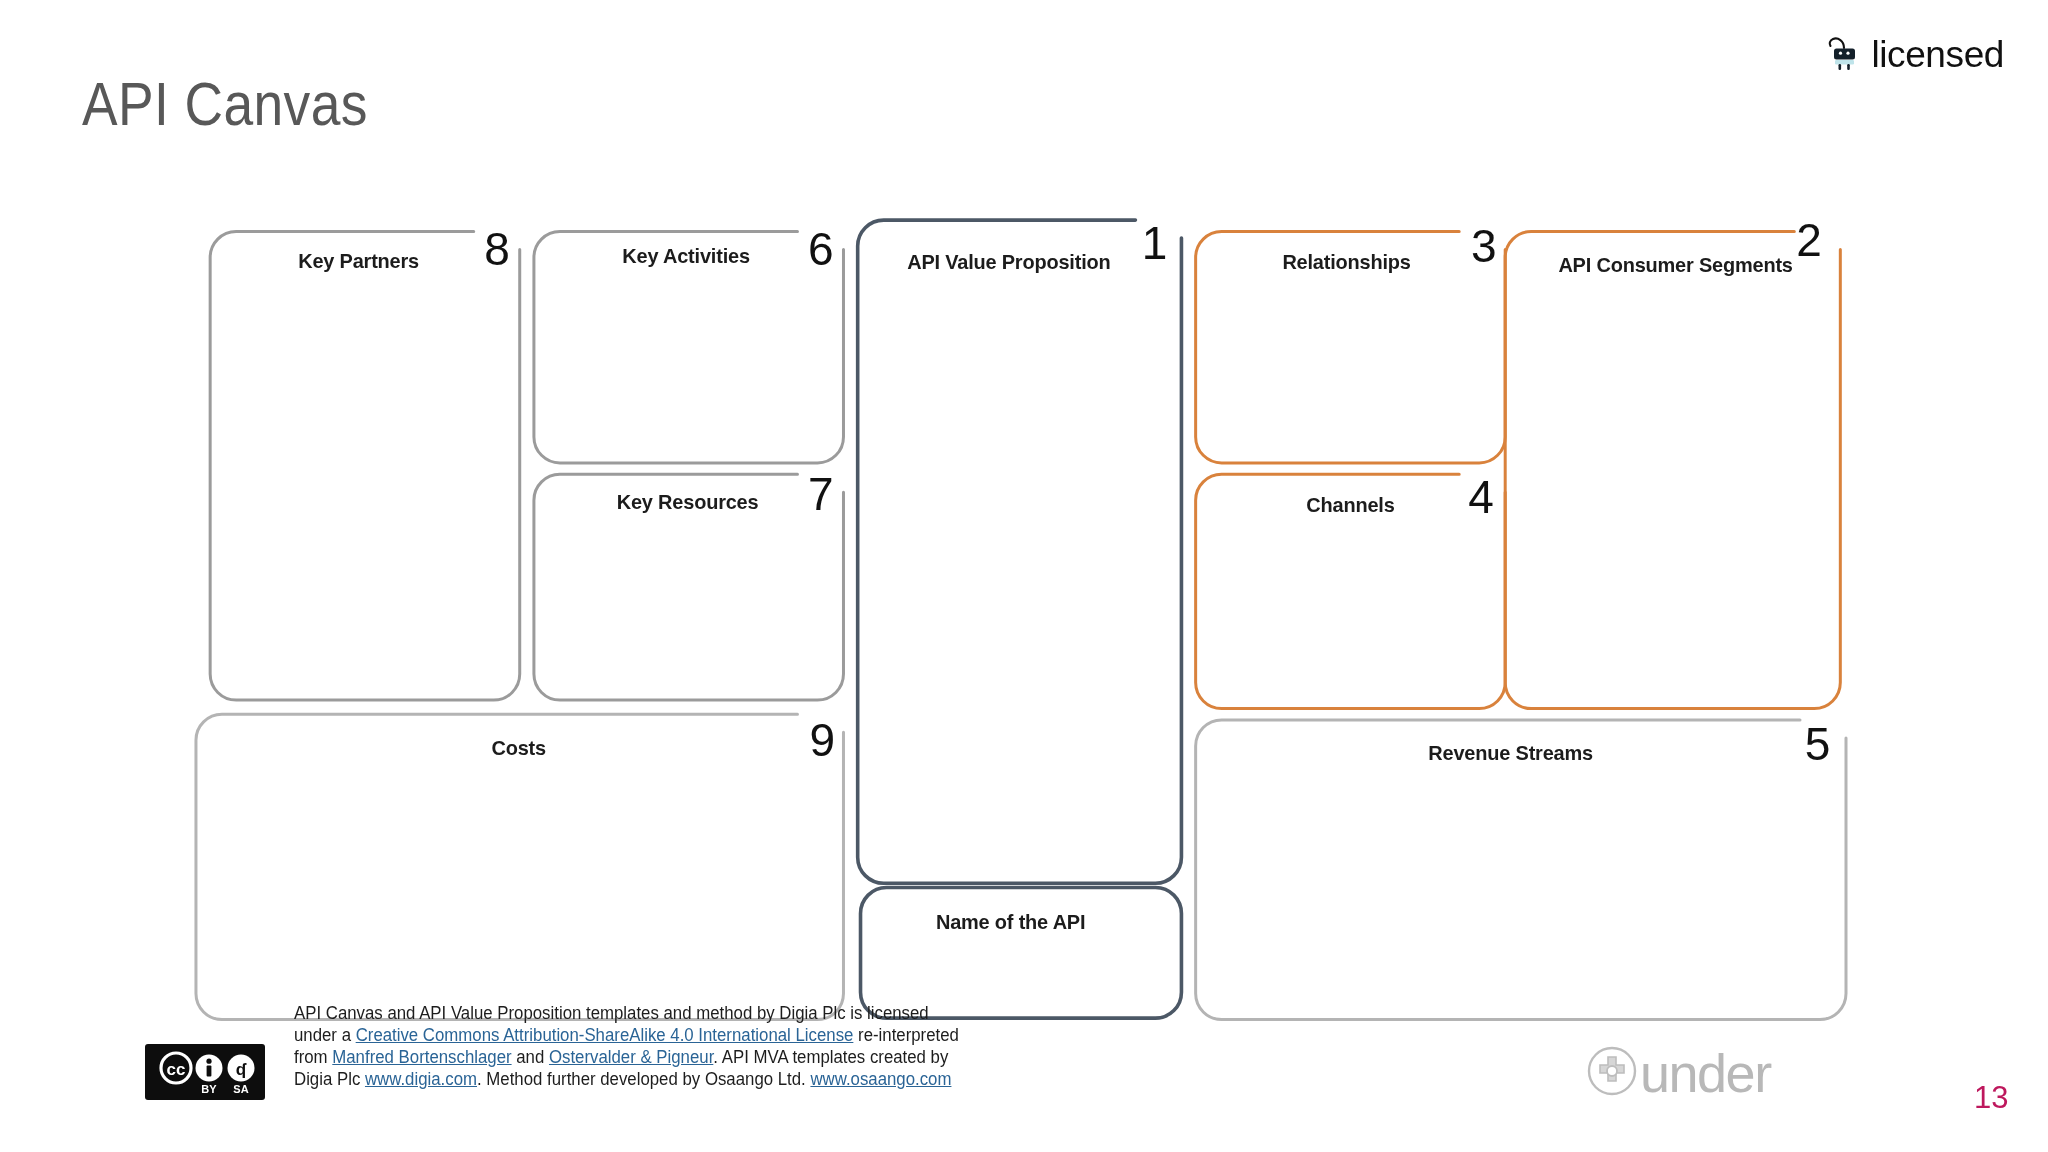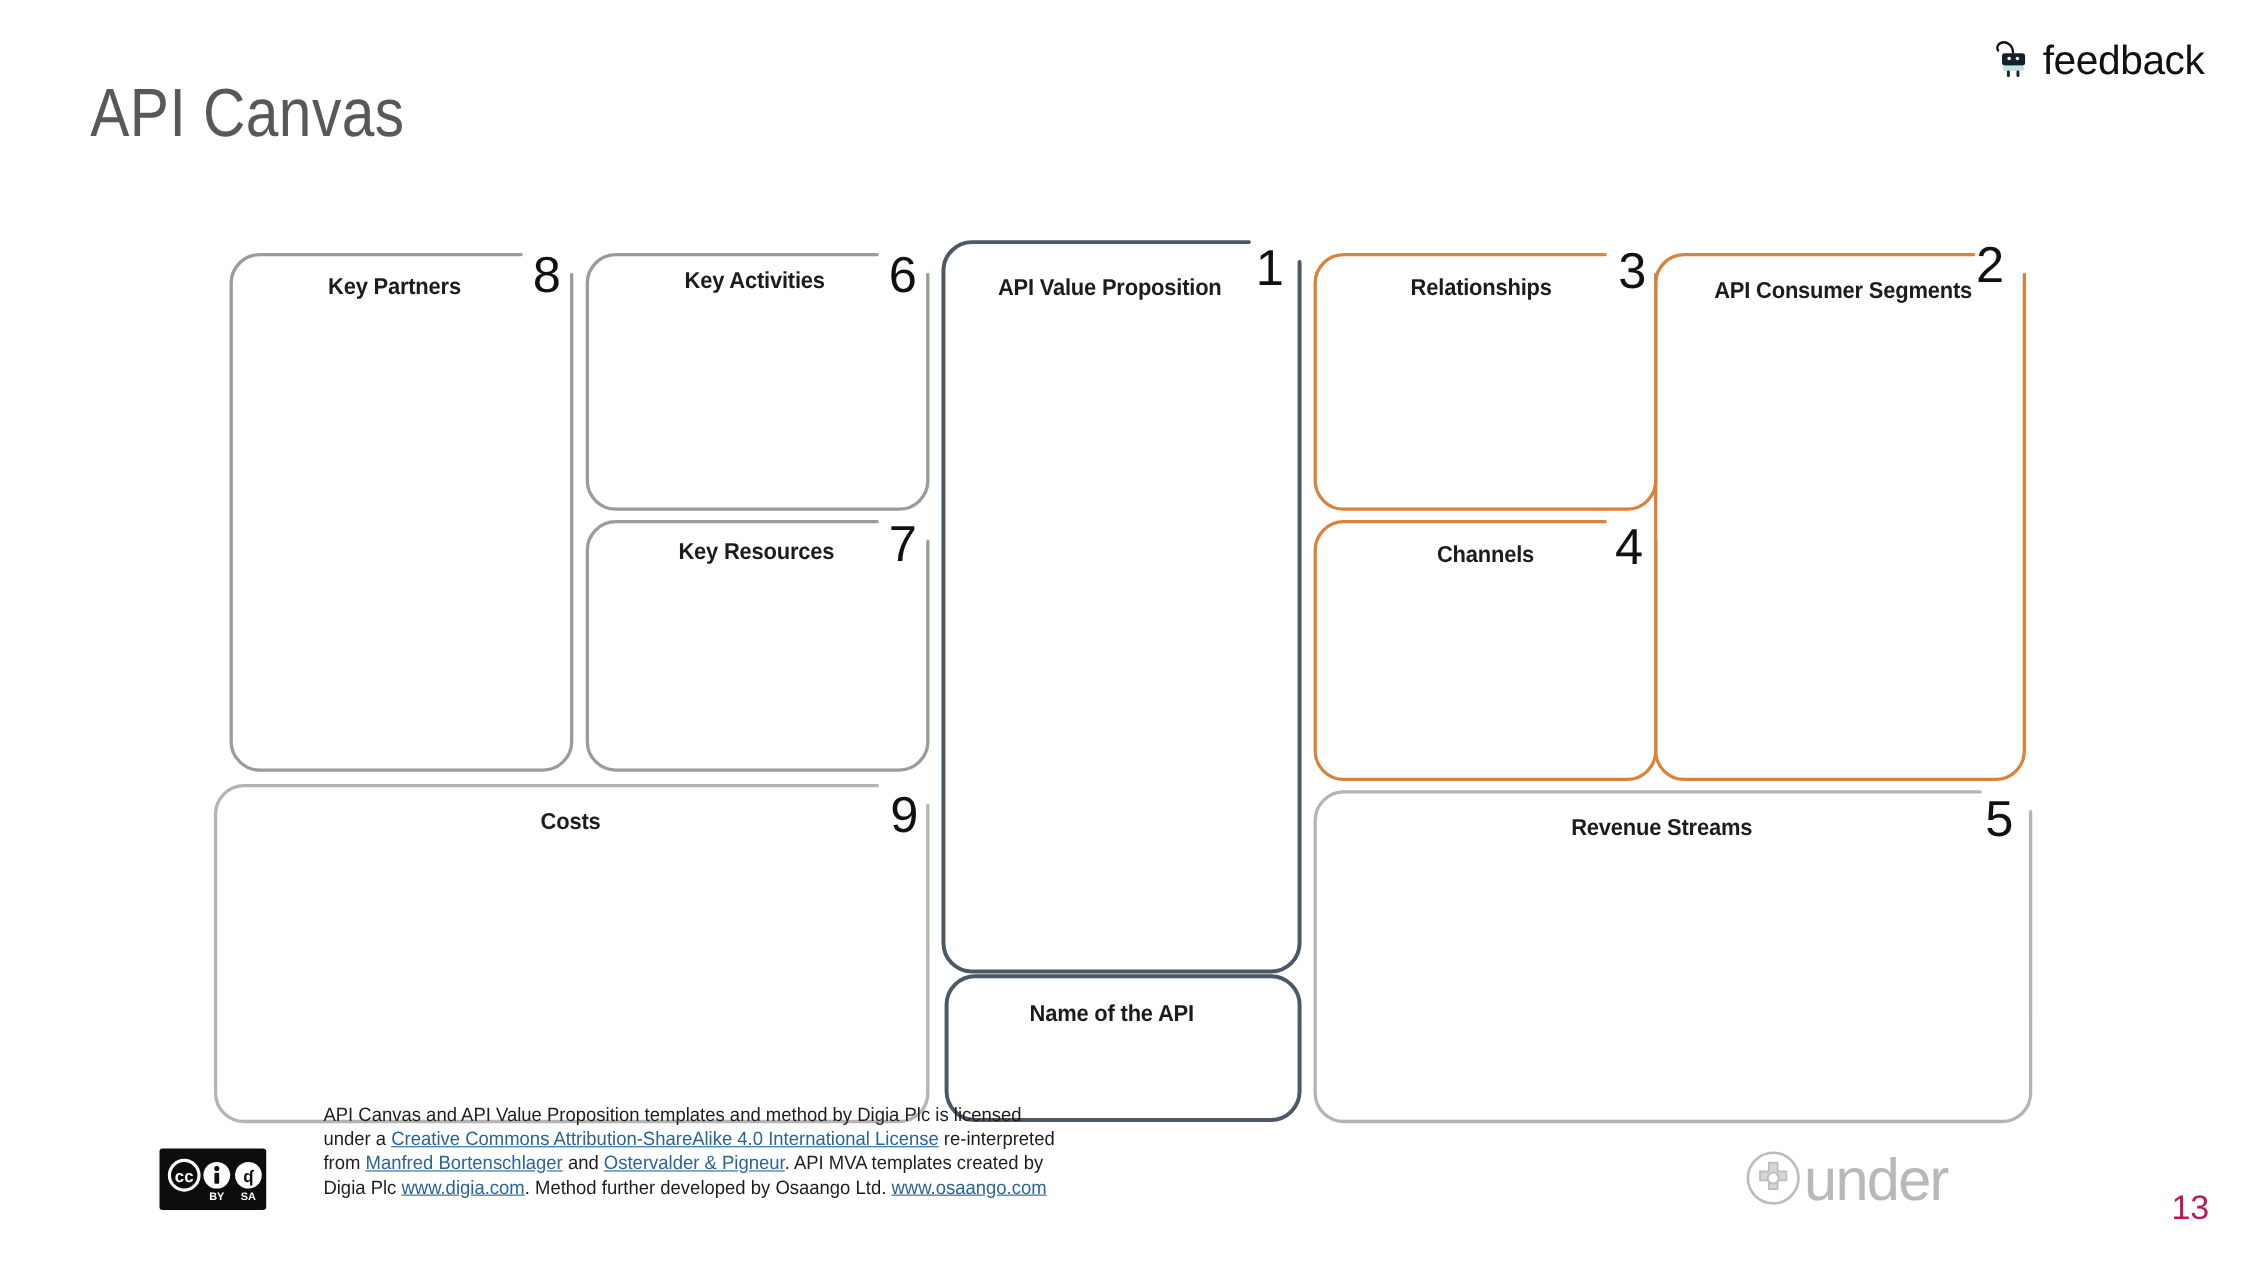--- a/index.html
+++ b/index.html
@@ -76,21 +76,21 @@
     line-height: 1;
   }
 
   
   #footer { position: absolute; left: 0; top: 0; width: 2048px; height: 1152px; }
 
   #cc-badge {
     position: absolute;
     left: 145px;
     top: 1044px;
-    width: 97px;
+    width: 120px;
     height: 56px;
     background: #0d0d0d;
     border-radius: 3px;
     display: flex;
     align-items: center;
     justify-content: center;
   }
 
   #license-text {
     position: absolute;
@@ -167,21 +167,21 @@
       <path d="M17 13 C17 6, 11 2, 6 4 C2.5 5.5, 2 9, 3.5 11" fill="none" stroke="#111111" stroke-width="2.1" stroke-linecap="round"></path>
       <rect x="8" y="25" width="19" height="4.5" rx="1.2" fill="#bfe4ea"></rect>
       <path d="M9.5 13.5 h16 a2.5 2.5 0 0 1 2.5 2.5 v6 a2.5 2.5 0 0 1 -2.5 2.5 h-16
                a2.5 2.5 0 0 1 -2.5 -2.5 v-6 a2.5 2.5 0 0 1 2.5 -2.5 z" fill="#14202a"></path>
       <circle cx="13.5" cy="18.2" r="1.6" fill="#ffffff"></circle>
       <circle cx="21" cy="18.2" r="1.6" fill="#ffffff"></circle>
       <rect x="11.5" y="29" width="2.6" height="6" rx="1.2" fill="#14202a"></rect>
       <rect x="20.2" y="29" width="2.6" height="6" rx="1.2" fill="#14202a"></rect>
     </svg>
   </span>
-  <span class="brand-text">feedback</span>
+  <span class="brand-text">licensed</span>
 </div>
 
 <div id="canvas-area">
   <svg id="canvas-svg" width="2048" height="1152" viewBox="0 0 2048 1152">
       <path d="M 473.72 231.45999999999998 L 236.16 231.45999999999998 A 26 26 0 0 0 210.16 257.46 L 210.16 674.06 A 26 26 0 0 0 236.16 700.06 L 493.72 700.06 A 26 26 0 0 0 519.72 674.06 L 519.72 249.45999999999998" fill="none" stroke="#9b9b9b" stroke-width="3" stroke-linecap="round"></path>
       <path d="M 797.48 231.45999999999998 L 559.92 231.45999999999998 A 26 26 0 0 0 533.92 257.46 L 533.92 436.91999999999996 A 26 26 0 0 0 559.92 462.91999999999996 L 817.48 462.91999999999996 A 26 26 0 0 0 843.48 436.91999999999996 L 843.48 249.45999999999998" fill="none" stroke="#9b9b9b" stroke-width="3" stroke-linecap="round"></path>
       <path d="M 797.48 474.28 L 559.92 474.28 A 26 26 0 0 0 533.92 500.28 L 533.92 674.06 A 26 26 0 0 0 559.92 700.06 L 817.48 700.06 A 26 26 0 0 0 843.48 674.06 L 843.48 492.28" fill="none" stroke="#9b9b9b" stroke-width="3" stroke-linecap="round"></path>
       <path d="M 1135.44 220.1 L 883.68 220.1 A 26 26 0 0 0 857.68 246.1 L 857.68 857.24 A 26 26 0 0 0 883.68 883.24 L 1155.44 883.24 A 26 26 0 0 0 1181.44 857.24 L 1181.44 238.1" fill="none" stroke="#4c5866" stroke-width="3.6" stroke-linecap="round"></path>
       <path d="M 1459.1999999999998 231.45999999999998 L 1221.6399999999999 231.45999999999998 A 26 26 0 0 0 1195.6399999999999 257.46 L 1195.6399999999999 436.91999999999996 A 26 26 0 0 0 1221.6399999999999 462.91999999999996 L 1479.1999999999998 462.91999999999996 A 26 26 0 0 0 1505.1999999999998 436.91999999999996 L 1505.1999999999998 249.45999999999998" fill="none" stroke="#d9823c" stroke-width="3" stroke-linecap="round"></path>
       <path d="M 1459.1999999999998 474.28 L 1221.6399999999999 474.28 A 26 26 0 0 0 1195.6399999999999 500.28 L 1195.6399999999999 682.5799999999999 A 26 26 0 0 0 1221.6399999999999 708.5799999999999 L 1479.1999999999998 708.5799999999999 A 26 26 0 0 0 1505.1999999999998 682.5799999999999 L 1505.1999999999998 492.28" fill="none" stroke="#d9823c" stroke-width="3" stroke-linecap="round"></path>

